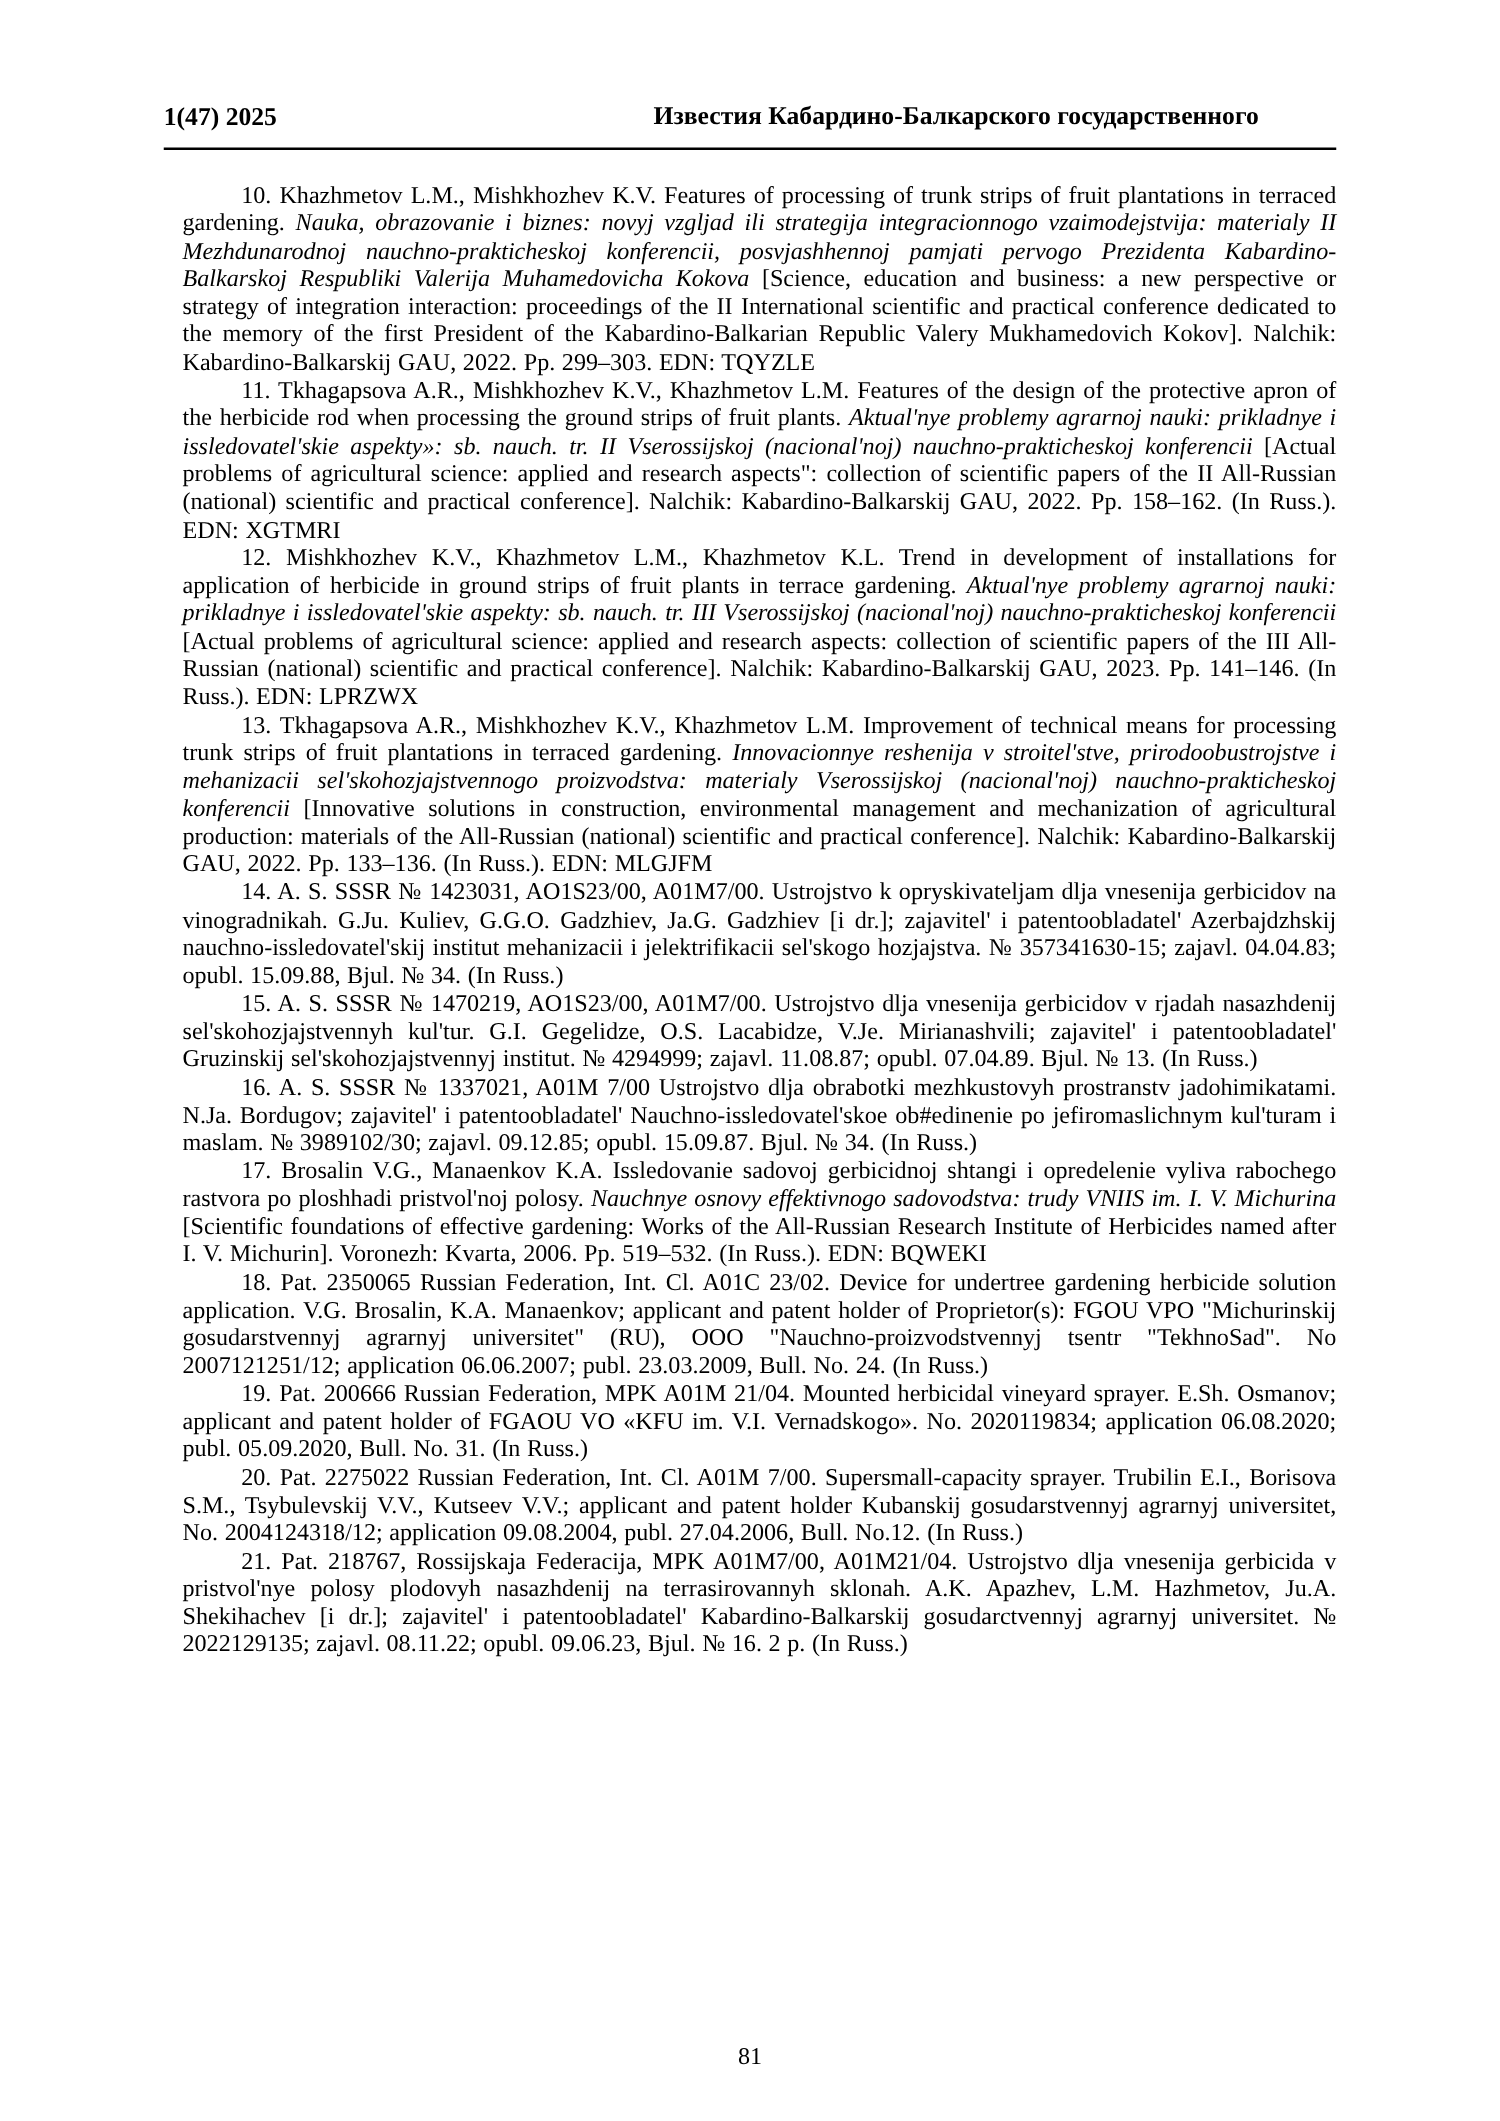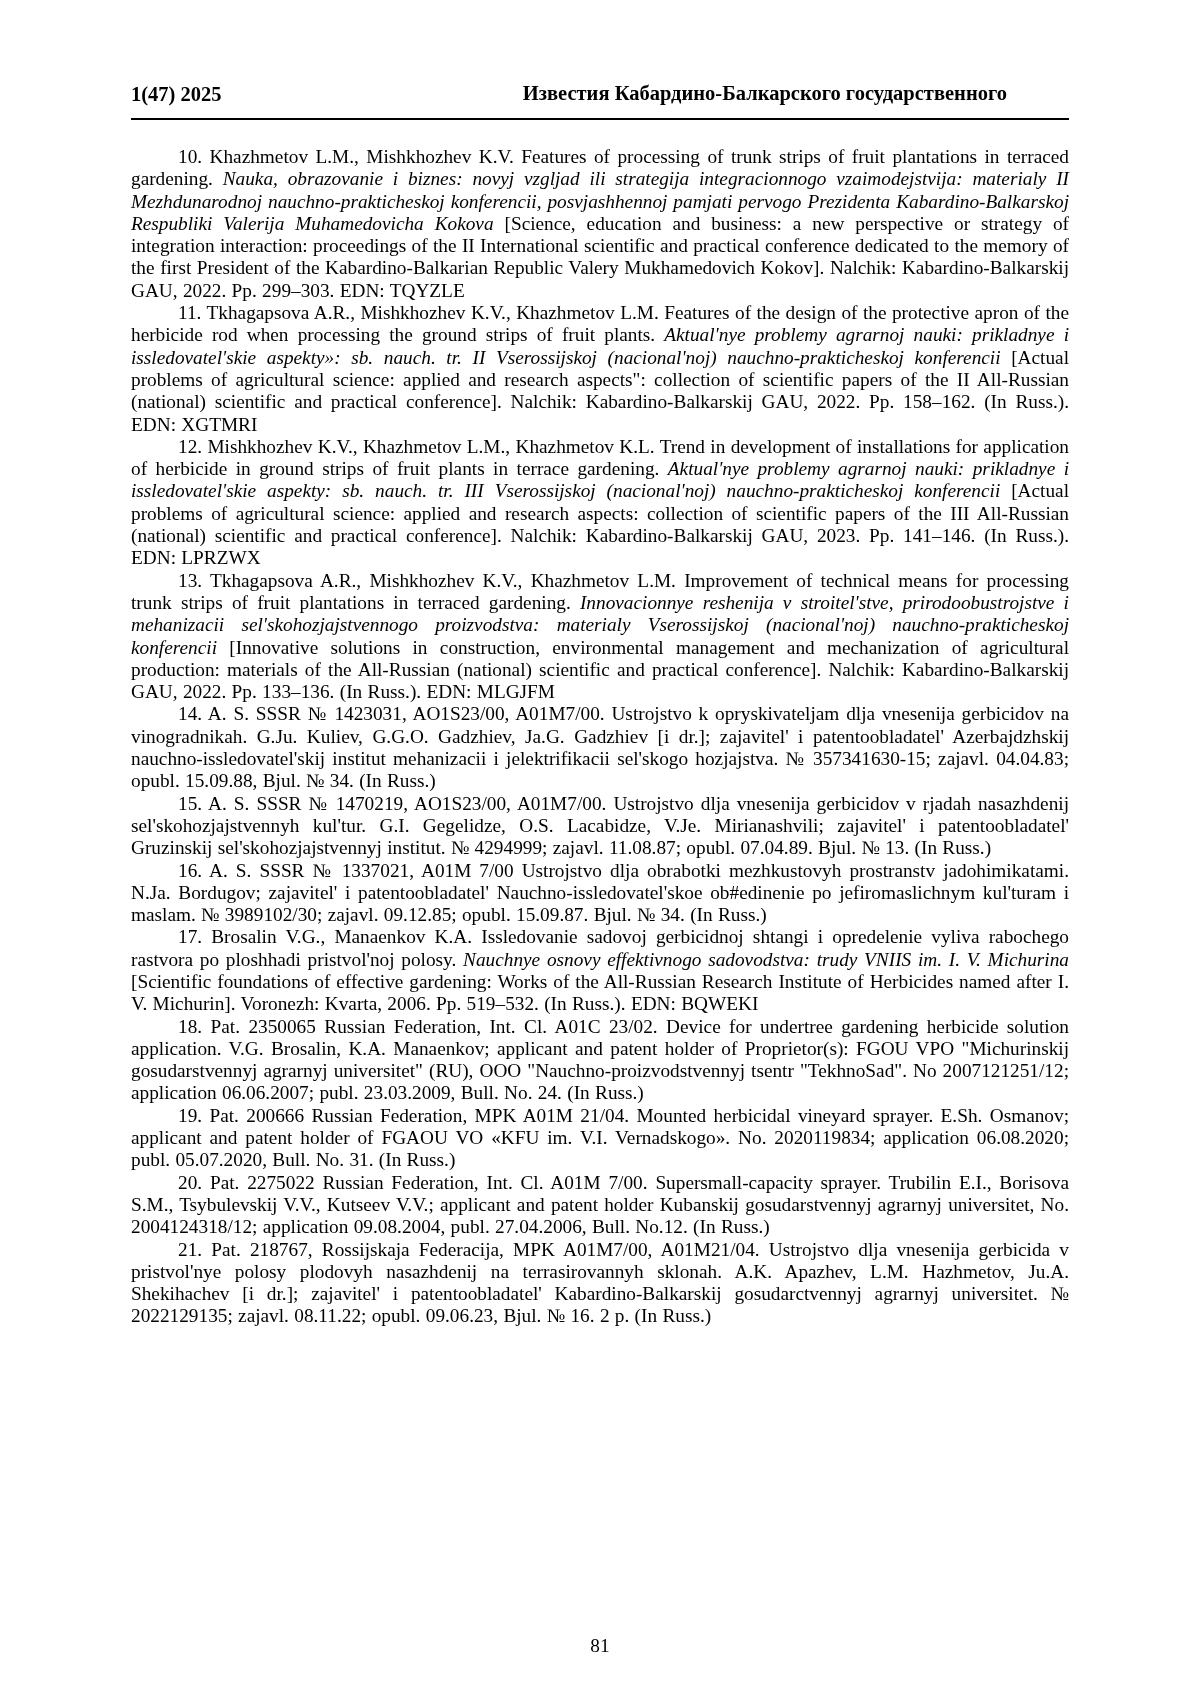--- a/index.html
+++ b/index.html
@@ -41,21 +41,21 @@
     width: 100%;
   }
   .body-text {
     margin-top: 26px;
     text-align: justify;
     font-size: 19.3px;
     line-height: 22.3px;
     word-spacing: 0.5px;
   }
   .body-text p { text-indent: 0; }
-  .body-text p.indent { text-indent: 47px; }
+  .body-text p.indent { text-indent: 47px; margin-left: 15px; }
   .italic { font-style: italic; }
   .page-number {
     position: absolute;
     bottom: 40px;
     left: 0;
     right: 0;
     text-align: center;
     font-size: 19.3px;
   }
 </style>
@@ -77,21 +77,21 @@
     <main class="body-text" id="reference-list">
         <p class="para indent"><span>10. Khazhmetov L.M., Mishkhozhev K.V. Features of processing of trunk strips of fruit plantations in terraced gardening. </span><span class="italic">Nauka, obrazovanie i biznes: novyj vzgljad ili strategija integracionnogo vzaimodejstvija: materialy II Mezhdunarodnoj nauchno-prakticheskoj konferencii, posvjashhennoj pamjati pervogo Prezidenta Kabardino-Balkarskoj Respubliki Valerija Muhamedovicha Kokova</span><span> [Science, education and business: a new perspective or strategy of integration interaction: proceedings of the II International scientific and practical conference dedicated to the memory of the first President of the Kabardino-Balkarian Republic Valery Mukhamedovich Kokov]. Nalchik: Kabardino-Balkarskij GAU, 2022. Pp. 299–303. EDN: TQYZLE</span></p>
         <p class="para indent"><span>11. Tkhagapsova A.R., Mishkhozhev K.V., Khazhmetov L.M. Features of the design of the protective apron of the herbicide rod when processing the ground strips of fruit plants. </span><span class="italic">Aktual'nye problemy agrarnoj nauki: prikladnye i issledovatel'skie aspekty»: sb. nauch. tr. II Vserossijskoj (nacional'noj) nauchno-prakticheskoj konferencii</span><span> [Actual problems of agricultural science: applied and research aspects": collection of scientific papers of the II All-Russian (national) scientific and practical conference]. Nalchik: Kabardino-Balkarskij GAU, 2022. Pp. 158–162. (In Russ.). EDN: XGTMRI</span></p>
         <p class="para indent"><span>12. Mishkhozhev K.V., Khazhmetov L.M., Khazhmetov K.L. Trend in development of installations for application of herbicide in ground strips of fruit plants in terrace gardening. </span><span class="italic">Aktual'nye problemy agrarnoj nauki: prikladnye i issledovatel'skie aspekty: sb. nauch. tr. III Vserossijskoj (nacional'noj) nauchno-prakticheskoj konferencii</span><span> [Actual problems of agricultural science: applied and research aspects: collection of scientific papers of the III All-Russian (national) scientific and practical conference]. Nalchik: Kabardino-Balkarskij GAU, 2023. Pp. 141–146. (In Russ.). EDN: LPRZWX</span></p>
         <p class="para indent"><span>13. Tkhagapsova A.R., Mishkhozhev K.V., Khazhmetov L.M. Improvement of technical means for processing trunk strips of fruit plantations in terraced gardening. </span><span class="italic">Innovacionnye reshenija v stroitel'stve, prirodoobustrojstve i mehanizacii sel'skohozjajstvennogo proizvodstva: materialy Vserossijskoj (nacional'noj) nauchno-prakticheskoj konferencii</span><span> [Innovative solutions in construction, environmental management and mechanization of agricultural production: materials of the All-Russian (national) scientific and practical conference]. Nalchik: Kabardino-Balkarskij GAU, 2022. Pp. 133–136. (In Russ.). EDN: MLGJFM</span></p>
         <p class="para indent"><span>14. A. S. SSSR № 1423031, AO1S23/00, A01M7/00. Ustrojstvo k opryskivateljam dlja vnesenija gerbicidov na vinogradnikah. G.Ju. Kuliev, G.G.O. Gadzhiev, Ja.G. Gadzhiev [i dr.]; zajavitel' i patentoobladatel' Azerbajdzhskij nauchno-issledovatel'skij institut mehanizacii i jelektrifikacii sel'skogo hozjajstva. № 357341630-15; zajavl. 04.04.83; opubl. 15.09.88, Bjul. № 34. (In Russ.)</span></p>
         <p class="para indent"><span>15. A. S. SSSR № 1470219, AO1S23/00, A01M7/00. Ustrojstvo dlja vnesenija gerbicidov v rjadah nasazhdenij sel'skohozjajstvennyh kul'tur. G.I. Gegelidze, O.S. Lacabidze, V.Je. Mirianashvili; zajavitel' i patentoobladatel' Gruzinskij sel'skohozjajstvennyj institut. № 4294999; zajavl. 11.08.87; opubl. 07.04.89. Bjul. № 13. (In Russ.)</span></p>
         <p class="para indent"><span>16. A. S. SSSR № 1337021, A01M 7/00 Ustrojstvo dlja obrabotki mezhkustovyh prostranstv jadohimikatami. N.Ja. Bordugov; zajavitel' i patentoobladatel' Nauchno-issledovatel'skoe ob#edinenie po jefiromaslichnym kul'turam i maslam. № 3989102/30; zajavl. 09.12.85; opubl. 15.09.87. Bjul. № 34. (In Russ.)</span></p>
         <p class="para indent"><span>17. Brosalin V.G., Manaenkov K.A. Issledovanie sadovoj gerbicidnoj shtangi i opredelenie vyliva rabochego rastvora po ploshhadi pristvol'noj polosy. </span><span class="italic">Nauchnye osnovy effektivnogo sadovodstva: trudy VNIIS im. I. V. Michurina</span><span> [Scientific foundations of effective gardening: Works of the All-Russian Research Institute of Herbicides named after I. V. Michurin]. Voronezh: Kvarta, 2006. Pp. 519–532. (In Russ.). EDN: BQWEKI</span></p>
         <p class="para indent"><span>18. Pat. 2350065 Russian Federation, Int. Cl. A01C 23/02. Device for undertree gardening herbicide solution application. V.G. Brosalin, K.A. Manaenkov; applicant and patent holder of Proprietor(s): FGOU VPO "Michurinskij gosudarstvennyj agrarnyj universitet" (RU), OOO "Nauchno-proizvodstvennyj tsentr "TekhnoSad". No 2007121251/12; application 06.06.2007; publ. 23.03.2009, Bull. No. 24. (In Russ.)</span></p>
-        <p class="para indent"><span>19. Pat. 200666 Russian Federation, MPK A01M 21/04. Mounted herbicidal vineyard sprayer. E.Sh. Osmanov; applicant and patent holder of FGAOU VO «KFU im. V.I. Vernadskogo». No. 2020119834; application 06.08.2020; publ. 05.07.2020, Bull. No. 31. (In Russ.)</span></p>
+        <p class="para indent"><span>19. Pat. 200666 Russian Federation, MPK A01M 21/04. Mounted herbicidal vineyard sprayer. E.Sh. Osmanov; applicant and patent holder of FGAOU VO «KFU im. V.I. Vernadskogo». No. 2020119834; application 06.08.2020; publ. 05.09.2020, Bull. No. 31. (In Russ.)</span></p>
         <p class="para indent"><span>20. Pat. 2275022 Russian Federation, Int. Cl. A01M 7/00. Supersmall-capacity sprayer. Trubilin E.I., Borisova S.M., Tsybulevskij V.V., Kutseev V.V.; applicant and patent holder Kubanskij gosudarstvennyj agrarnyj universitet, No. 2004124318/12; application 09.08.2004, publ. 27.04.2006, Bull. No.12. (In Russ.)</span></p>
         <p class="para indent"><span>21. Pat. 218767, Rossijskaja Federacija, MPK A01M7/00, A01M21/04. Ustrojstvo dlja vnesenija gerbicida v pristvol'nye polosy plodovyh nasazhdenij na terrasirovannyh sklonah. A.K. Apazhev, L.M. Hazhmetov, Ju.A. Shekihachev [i dr.]; zajavitel' i patentoobladatel' Kabardino-Balkarskij gosudarctvennyj agrarnyj universitet. № 2022129135; zajavl. 08.11.22; opubl. 09.06.23, Bjul. № 16. 2 p. (In Russ.)</span></p>
       </main>
 
   </div>
 
   <div class="page-number">81</div>
 </div>
 
 </body></html>

